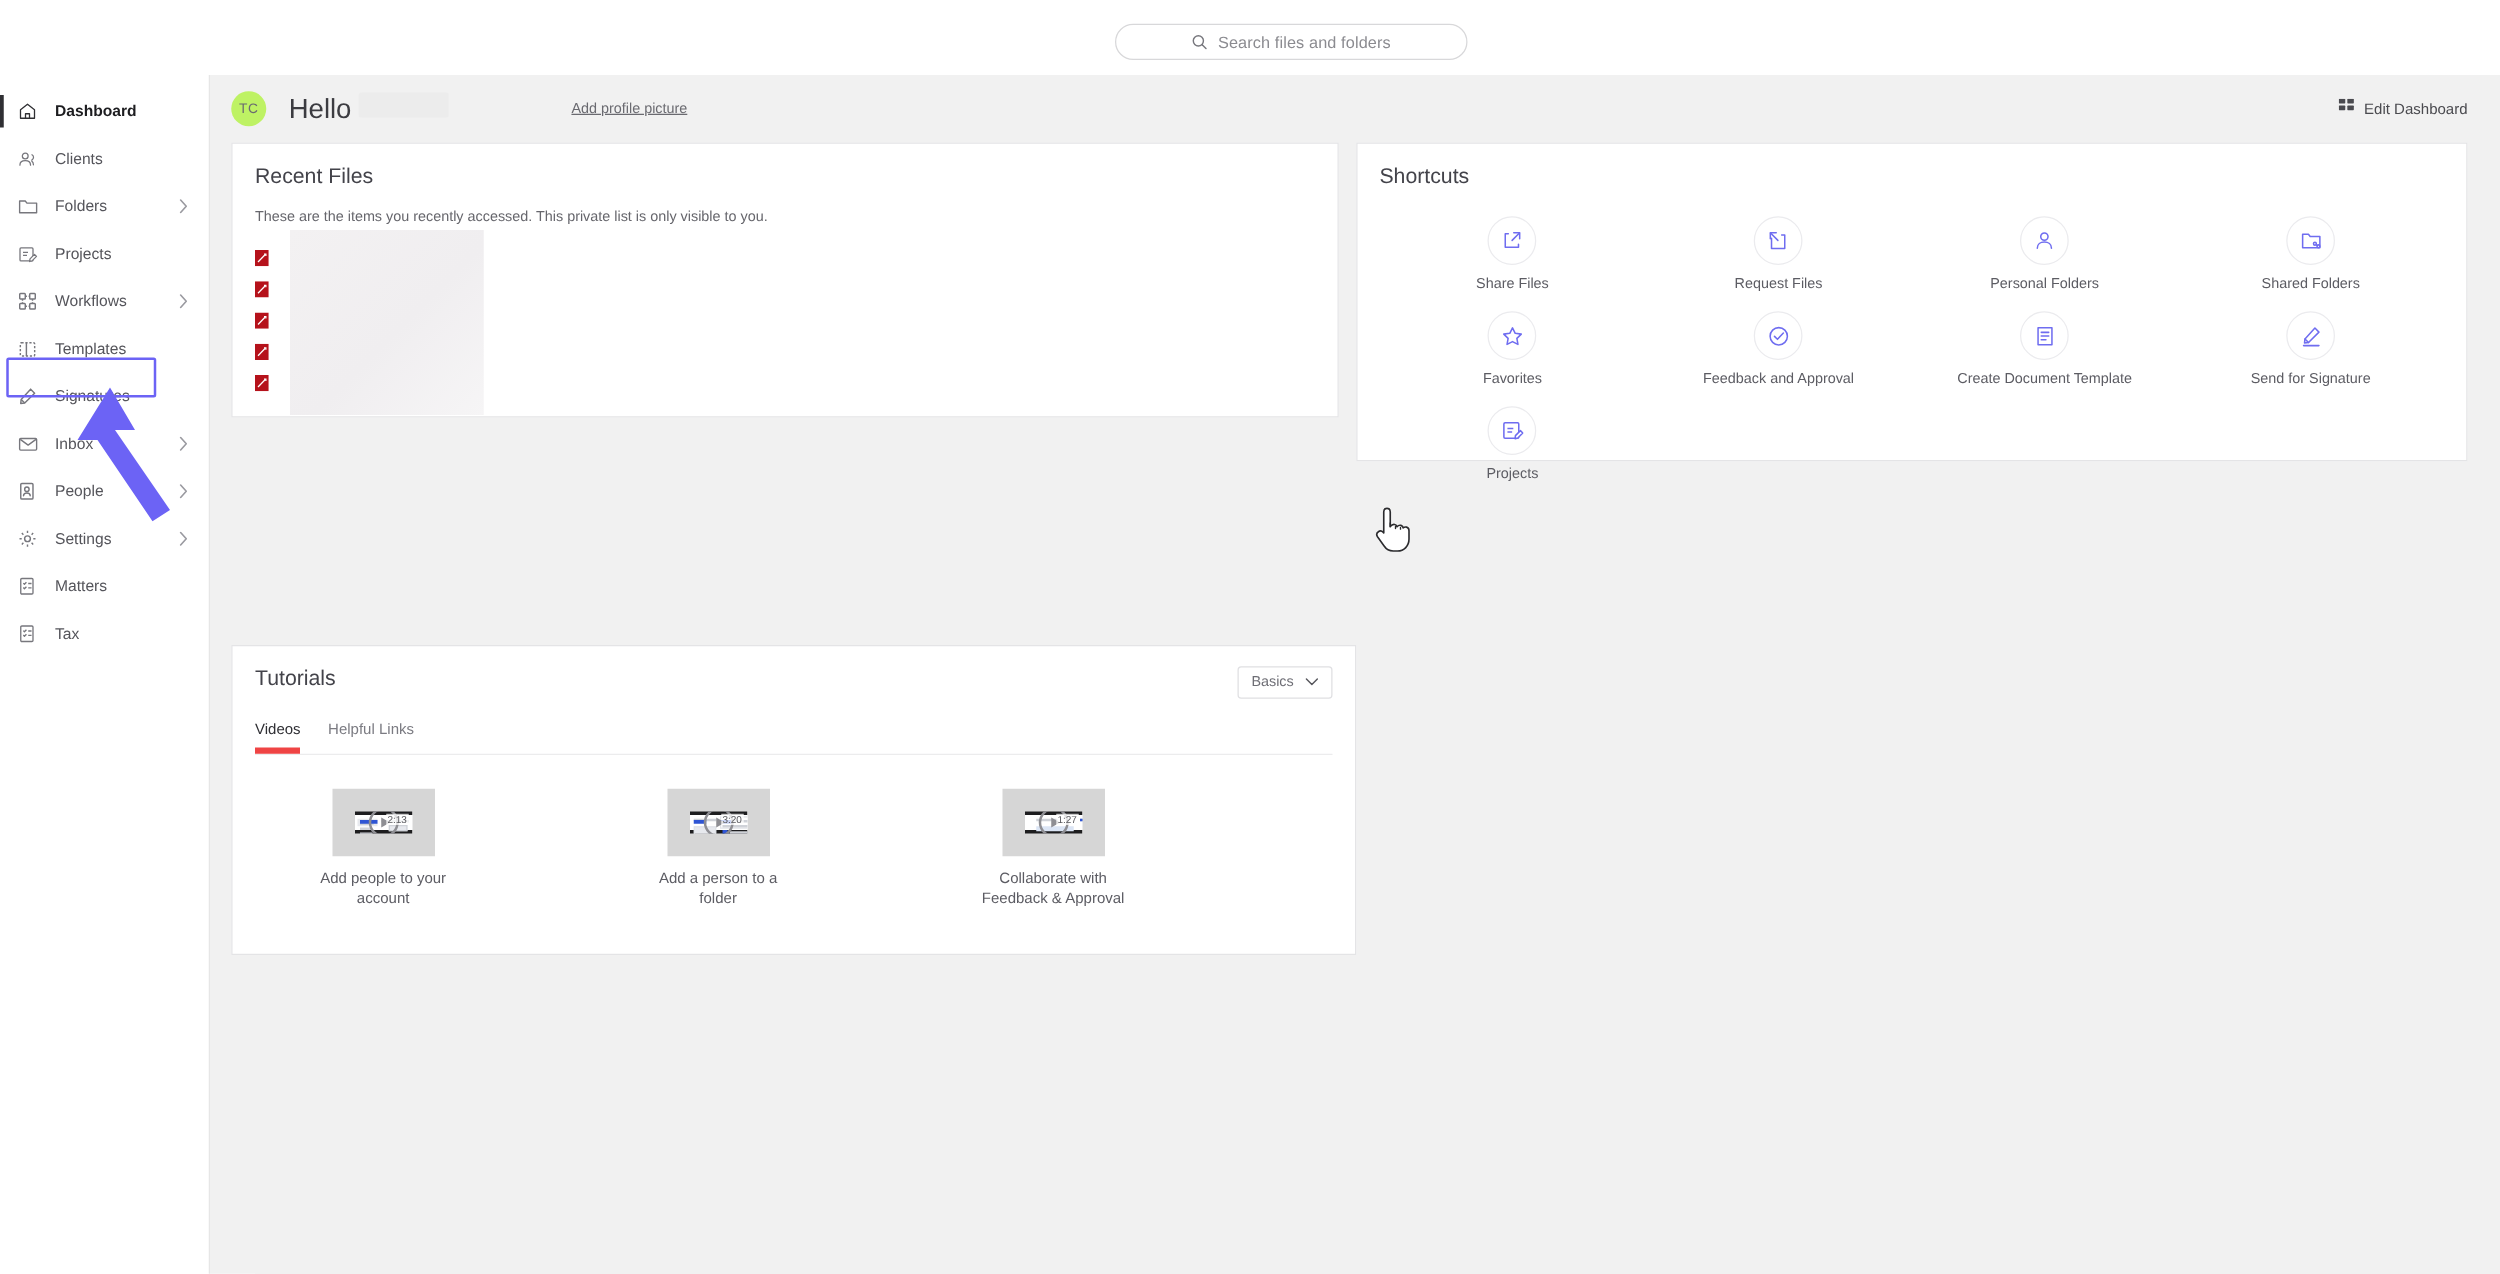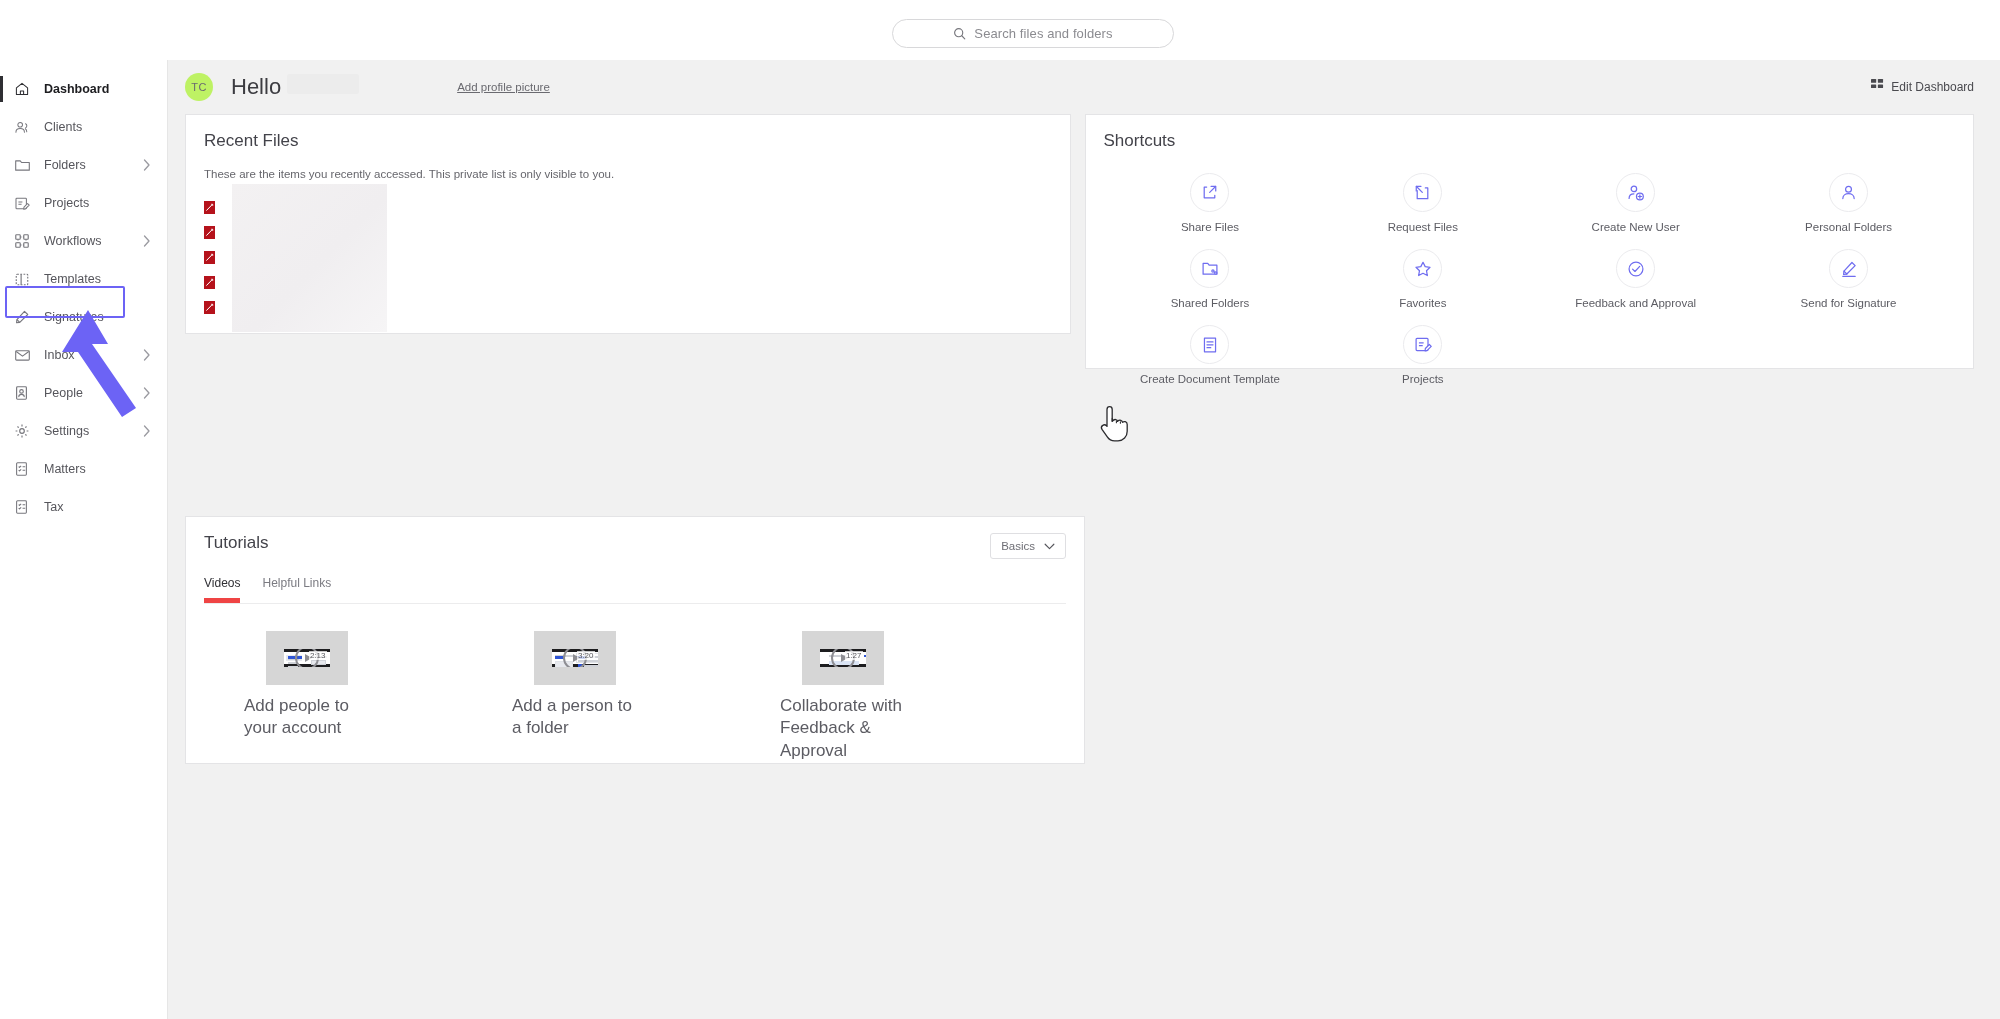--- a/index.html
+++ b/index.html
@@ -174,21 +174,21 @@
   .play::after {
     content: ""; border-left: 7px solid #8e8e93;
     border-top: 4.5px solid transparent; border-bottom: 4.5px solid transparent;
     margin-left: 3px;
   }
   .dur {
     position: absolute; right: 3px; bottom: 7px;
     font-size: 8px; color: #58585d; background: rgba(255,255,255,.75);
     padding: 0 1px;
   }
-  .vid-title { font-size: 17px; color: #5c5c63; margin-top: 10px; line-height: 1.32; }
+  .vid-title { font-size: 12px; color: #5c5c63; text-align: center; margin-top: 10px; line-height: 1.32; }
 
   
   .fl { position: absolute; background: #cfd2d8; }
   .fl.blue { background: #2f55d4; }
   .fl.lt { background: #e7e9ee; }
 
   
   .hl-box {
     position: absolute; left: 5px; top: 286px;
     width: 120px; height: 32px;
@@ -473,31 +473,20 @@
           <div class="sc-circle">
             <svg width="17" height="17" viewBox="0 0 18 18" fill="none" stroke="#6f6df0" stroke-width="1.3" stroke-linejoin="round" stroke-linecap="round">
               <path d="M12 4.2h2.6v11.4H3.4V7"></path>
                 <path d="M8.8 8.8 2.6 2.6"></path>
                 <path d="M7.4 2.4h-5v5"></path>
             </svg>
           </div>
           <div class="sc-label">Request Files</div>
         </div>
 
-        <div class="sc-item">
-          <div class="sc-circle">
-            <svg width="18" height="18" viewBox="0 0 19 19" fill="none" stroke="#6f6df0" stroke-width="1.3" stroke-linecap="round">
-              <circle cx="7.3" cy="5.2" r="2.9"></circle>
-                <path d="M2.2 15.2c0-3 2.3-4.8 5.1-4.8"></path>
-              <circle cx="13.6" cy="13.2" r="3.6"></circle>
-                <path d="M13.6 11.4v3.6M11.8 13.2h3.6"></path>
-            </svg>
-          </div>
-          <div class="sc-label">Create New User</div>
-        </div>
 
         <div class="sc-item">
           <div class="sc-circle">
             <svg width="17" height="17" viewBox="0 0 18 18" fill="none" stroke="#6f6df0" stroke-width="1.3" stroke-linecap="round">
               <circle cx="9" cy="5.6" r="3.1"></circle>
                 <path d="M3 15.4c0-3.3 2.7-5.2 6-5.2s6 1.9 6 5.2"></path>
             </svg>
           </div>
           <div class="sc-label">Personal Folders</div>
         </div>
@@ -528,37 +517,37 @@
             <svg width="18" height="18" viewBox="0 0 19 19" fill="none" stroke="#6f6df0" stroke-width="1.3" stroke-linecap="round" stroke-linejoin="round">
               <circle cx="9.5" cy="9.5" r="7.3"></circle>
                 <path d="m5.9 9.6 2.5 2.5 5-5.3"></path>
             </svg>
           </div>
           <div class="sc-label">Feedback and Approval</div>
         </div>
 
         <div class="sc-item">
           <div class="sc-circle">
+            <svg width="16" height="18" viewBox="0 0 17 19" fill="none" stroke="#6f6df0" stroke-width="1.3" stroke-linejoin="round" stroke-linecap="round">
+              <path d="M2.6 2.2h11.8v14.6H2.6z"></path>
+                <path d="M5.3 6.2h6.4M5.3 9.3h6.4M5.3 12.4h4"></path>
+            </svg>
+          </div>
+          <div class="sc-label">Create Document Template</div>
+        </div>
+
+        <div class="sc-item">
+          <div class="sc-circle">
             <svg width="18" height="18" viewBox="0 0 19 19" fill="none" stroke="#6f6df0" stroke-width="1.3" stroke-linejoin="round" stroke-linecap="round">
               <path d="M12.6 2.6 16 6 7.2 14.8 3.8 15.2l.4-3.4z"></path>
                 <path d="M4.2 11.8 7.2 14.8"></path>
                 <path d="M3 17.4h13"></path>
             </svg>
           </div>
           <div class="sc-label">Send for Signature</div>
-        </div>
-
-        <div class="sc-item">
-          <div class="sc-circle">
-            <svg width="16" height="18" viewBox="0 0 17 19" fill="none" stroke="#6f6df0" stroke-width="1.3" stroke-linejoin="round" stroke-linecap="round">
-              <path d="M2.6 2.2h11.8v14.6H2.6z"></path>
-                <path d="M5.3 6.2h6.4M5.3 9.3h6.4M5.3 12.4h4"></path>
-            </svg>
-          </div>
-          <div class="sc-label">Create Document Template</div>
         </div>
 
         <div class="sc-item">
           <div class="sc-circle">
             <svg width="18" height="17" viewBox="0 0 19 18" fill="none" stroke="#6f6df0" stroke-width="1.3" stroke-linejoin="round">
               <rect x="2.2" y="2.4" width="12.6" height="13" rx="1"></rect>
               <path d="M5.2 7.2h5M5.2 10.2h4"></path>
               <path d="M12 13.2 16.2 9l2 2-4.2 4.2-2.3.6z" fill="#fff"></path>
             </svg>
           </div>

